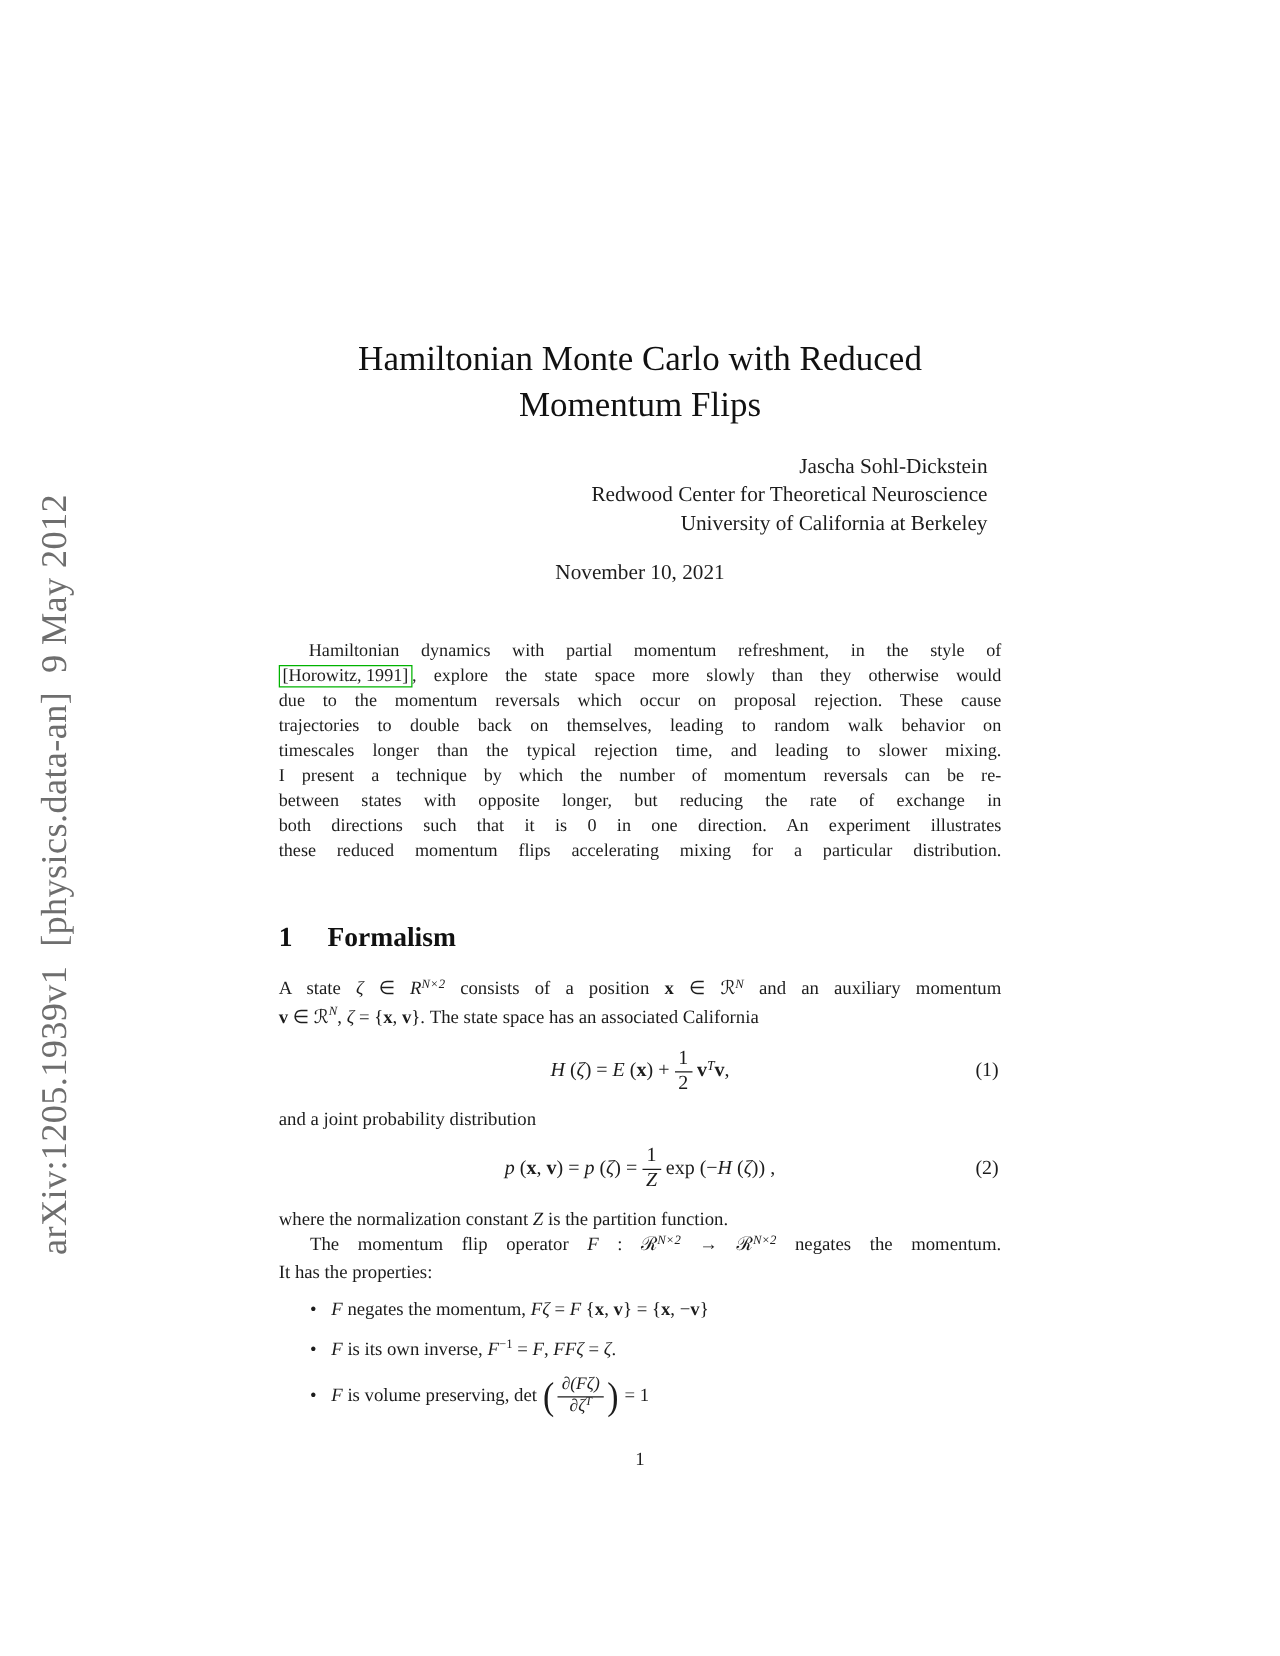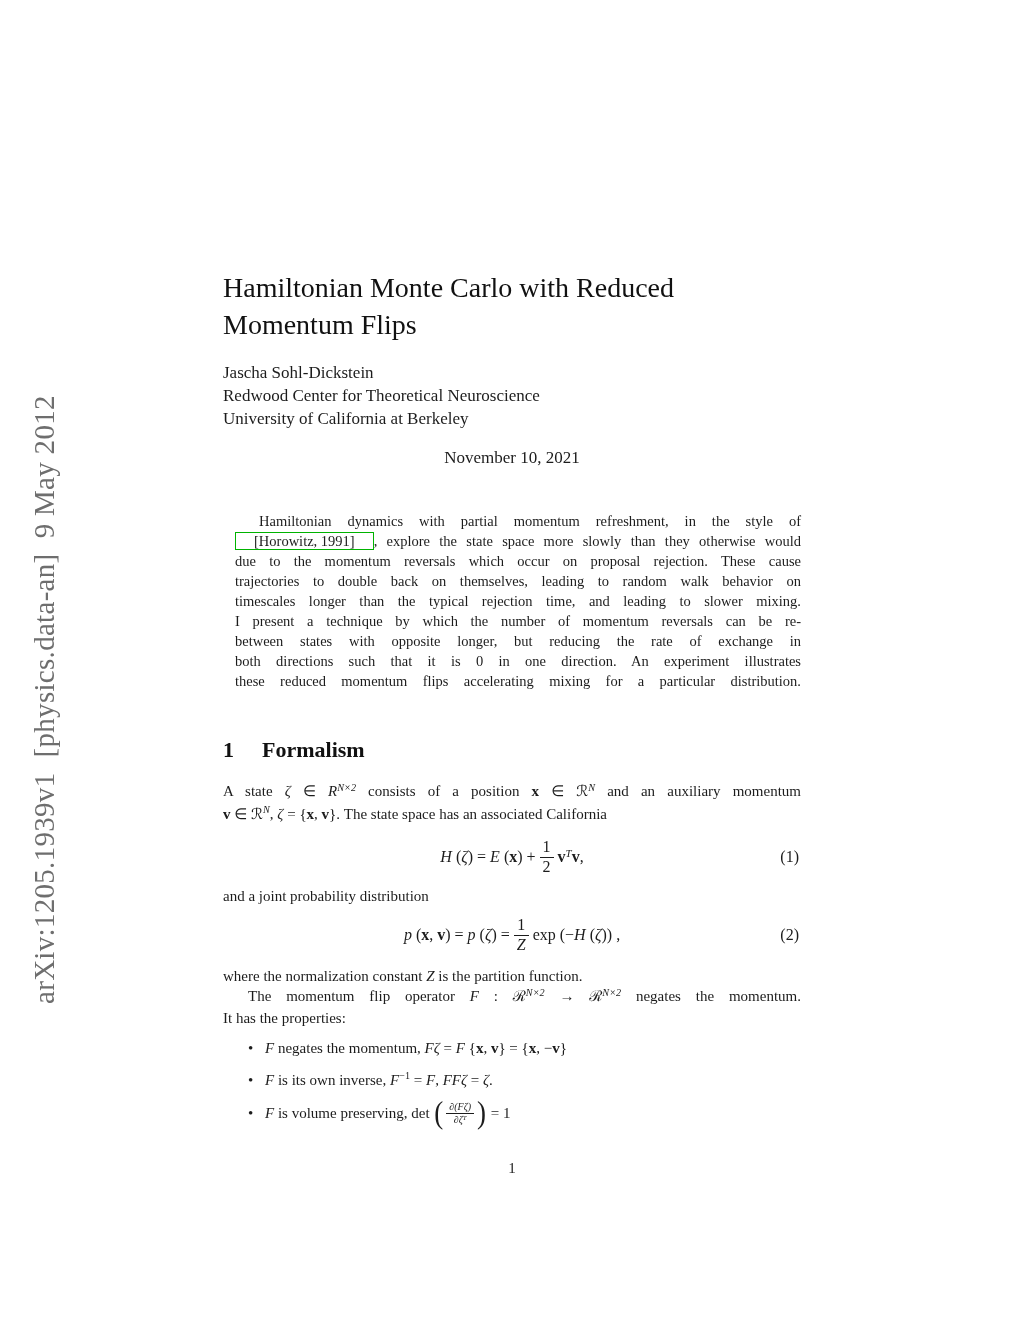--- a/index.html
+++ b/index.html
@@ -5,33 +5,33 @@
   html,body{margin:0;padding:0;background:#ffffff;}
   .page{position:relative;width:1024px;height:1325px;background:#ffffff;
         font-family:"Liberation Serif", serif;color:#1c1c1c;overflow:hidden;}
 
   
   .watermark{position:absolute;left:28px;top:1004px;transform:rotate(-90deg);
              transform-origin:0 0;font-size:29px;color:#6e6e6e;white-space:pre;
              letter-spacing:0.3px;}
 
   
-  .title{position:absolute;left:223px;top:269px;width:578px;text-align:left;
+  .title{position:absolute;left:223px;top:269px;width:578px;text-align:center;
          font-size:28px;line-height:37px;color:#111;}
-  .authors{position:absolute;left:223px;top:361px;width:578px;text-align:left;
+  .authors{position:absolute;left:212px;top:361px;width:578px;text-align:right;
            font-size:17px;line-height:23px;}
   .pdate{position:absolute;left:223px;top:448px;width:578px;text-align:center;
          font-size:17px;}
 
   
   .abstract{position:absolute;left:223px;top:511px;width:578px;
             font-size:14.5px;line-height:20px;}
-  .aline{text-align:justify;text-align-last:justify;margin-left:12px;}
+  .aline{text-align:justify;text-align-last:justify;}
   .indent{text-indent:24px;}
-  .cite{border:1.6px solid #00b300;padding:0 18px;display:inline-block;line-height:16px;}
+  .cite{border:1.6px solid #00b300;padding:0 2px;display:inline-block;line-height:16px;}
 
   
   .sec{position:absolute;left:223px;top:737px;width:578px;font-size:22px;
        font-weight:bold;color:#111;}
   .secnum{margin-right:28px;}
 
   
   .para{position:absolute;left:223px;width:578px;font-size:15px;line-height:20.5px;}
   .p1{top:781px;}
   .p2{top:886px;}
@@ -43,21 +43,21 @@
   
   .eq{position:absolute;left:223px;width:578px;display:flex;align-items:center;
       justify-content:center;font-size:16px;}
   .eq1{top:838px;height:38px;}
   .eq2{top:912px;height:46px;}
   .eqnum{position:absolute;right:2px;top:50%;transform:translateY(-50%);}
   .frac{display:inline-flex;flex-direction:column;align-items:stretch;
         text-align:center;margin:0 4px;line-height:1.15;}
   .frac .num{padding:0 3px;}
   .frac .den{border-top:1px solid #1c1c1c;padding:0 3px;}
-  .frac.small{font-size:10px;line-height:1.2;margin:0 2px;}
+  .frac.small{font-size:14px;line-height:1.2;margin:0 2px;}
 
   
   .bullets{position:absolute;left:248px;top:1038px;width:553px;font-size:15px;}
   .bullet{display:flex;align-items:center;margin-bottom:12px;min-height:20px;}
   .dot{width:17px;flex:0 0 17px;}
   .b3{margin-top:-2px;}
   .bigp{font-size:27px;font-weight:400;line-height:1;display:inline-block;
         transform:scaleY(1.15);margin:0 1px;}
   .btext{white-space:pre-wrap;}
 

